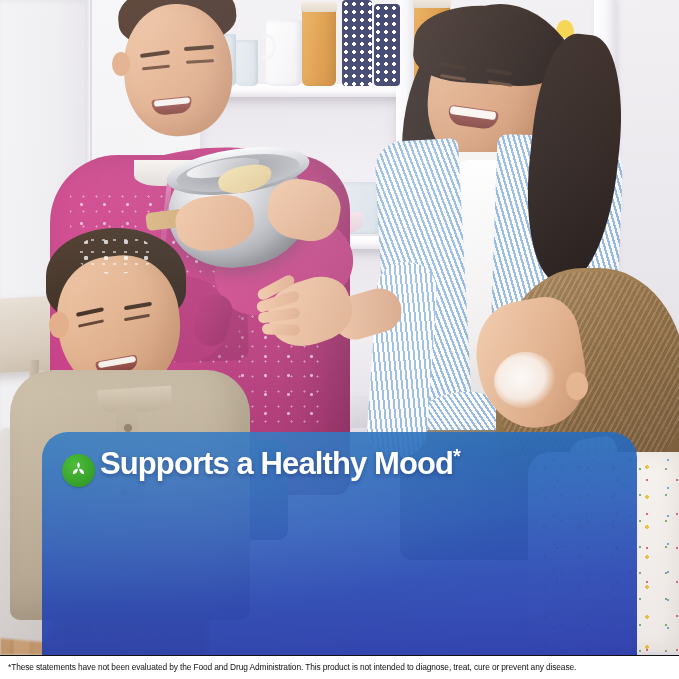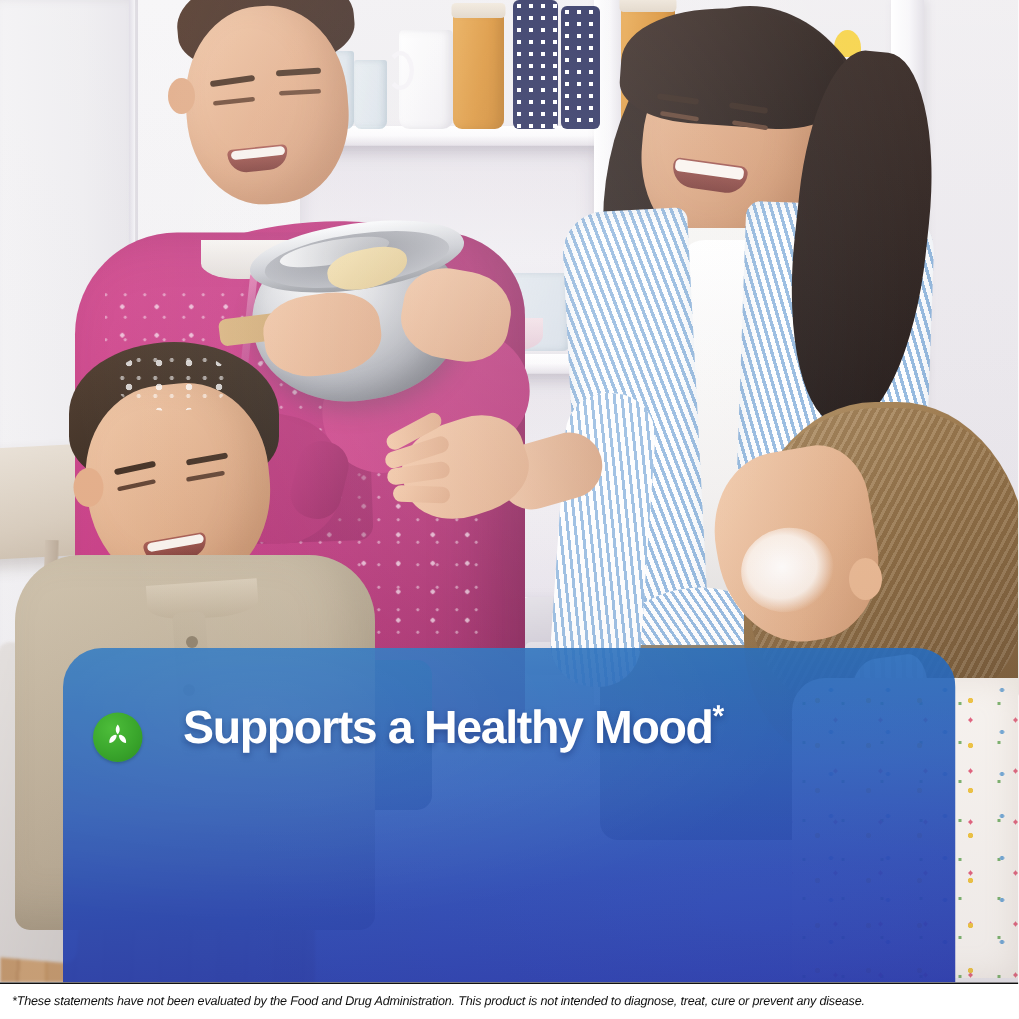--- a/index.html
+++ b/index.html
@@ -518,22 +518,21 @@
 
   .claim-list {
     position:absolute;
     left:20px; top:16px; right:14px;
     display:flex; flex-direction:column;
     gap:14px;
   }
   .claim-row {
     display:flex;
     align-items:flex-start;
-    gap:27px;
-    margin-top:21px;
+    gap:5px;
   }
   .leaf-badge {
     flex:0 0 auto;
     width:33px; height:33px;
     border-radius:50%;
     background:radial-gradient(circle at 38% 32%,#4dbd3a 0%,#3aa62c 55%,#2d8f22 100%);
     margin-top:6px;
     position:relative;
     box-shadow:0 1px 2px rgba(0,40,10,.25);
   }
@@ -565,21 +564,20 @@
     align-items:center;
     padding:0 8px;
   }
   .disclaimer-text {
     font-family:"Liberation Sans", sans-serif;
     font-size:8.4px;
     line-height:1.1;
     color:#111111;
     letter-spacing:-.12px;
     white-space:nowrap;
-    font-style:italic;
   }
 </style>
 </head>
 <body>
 
 <div class="ad-card">
 
   <div class="photo-scene">
 
     <div class="wall"></div>

